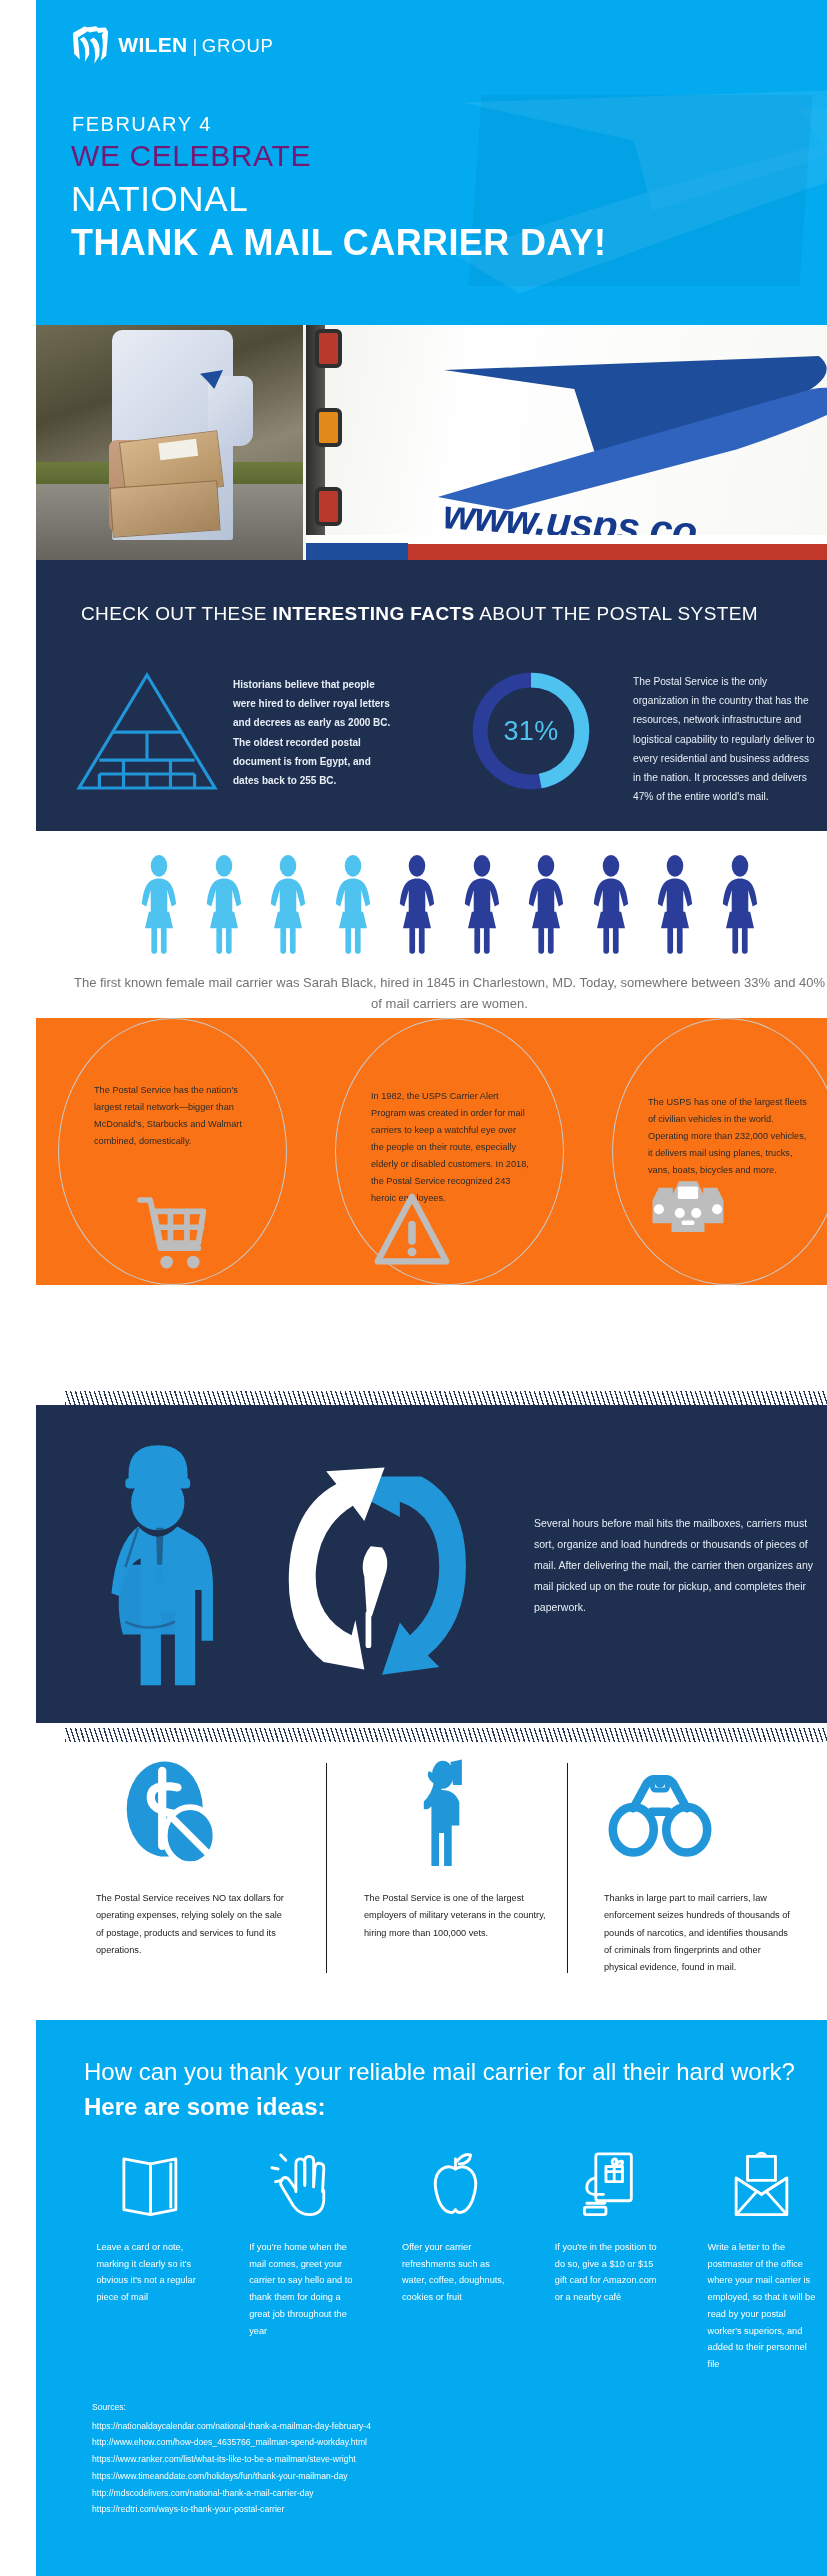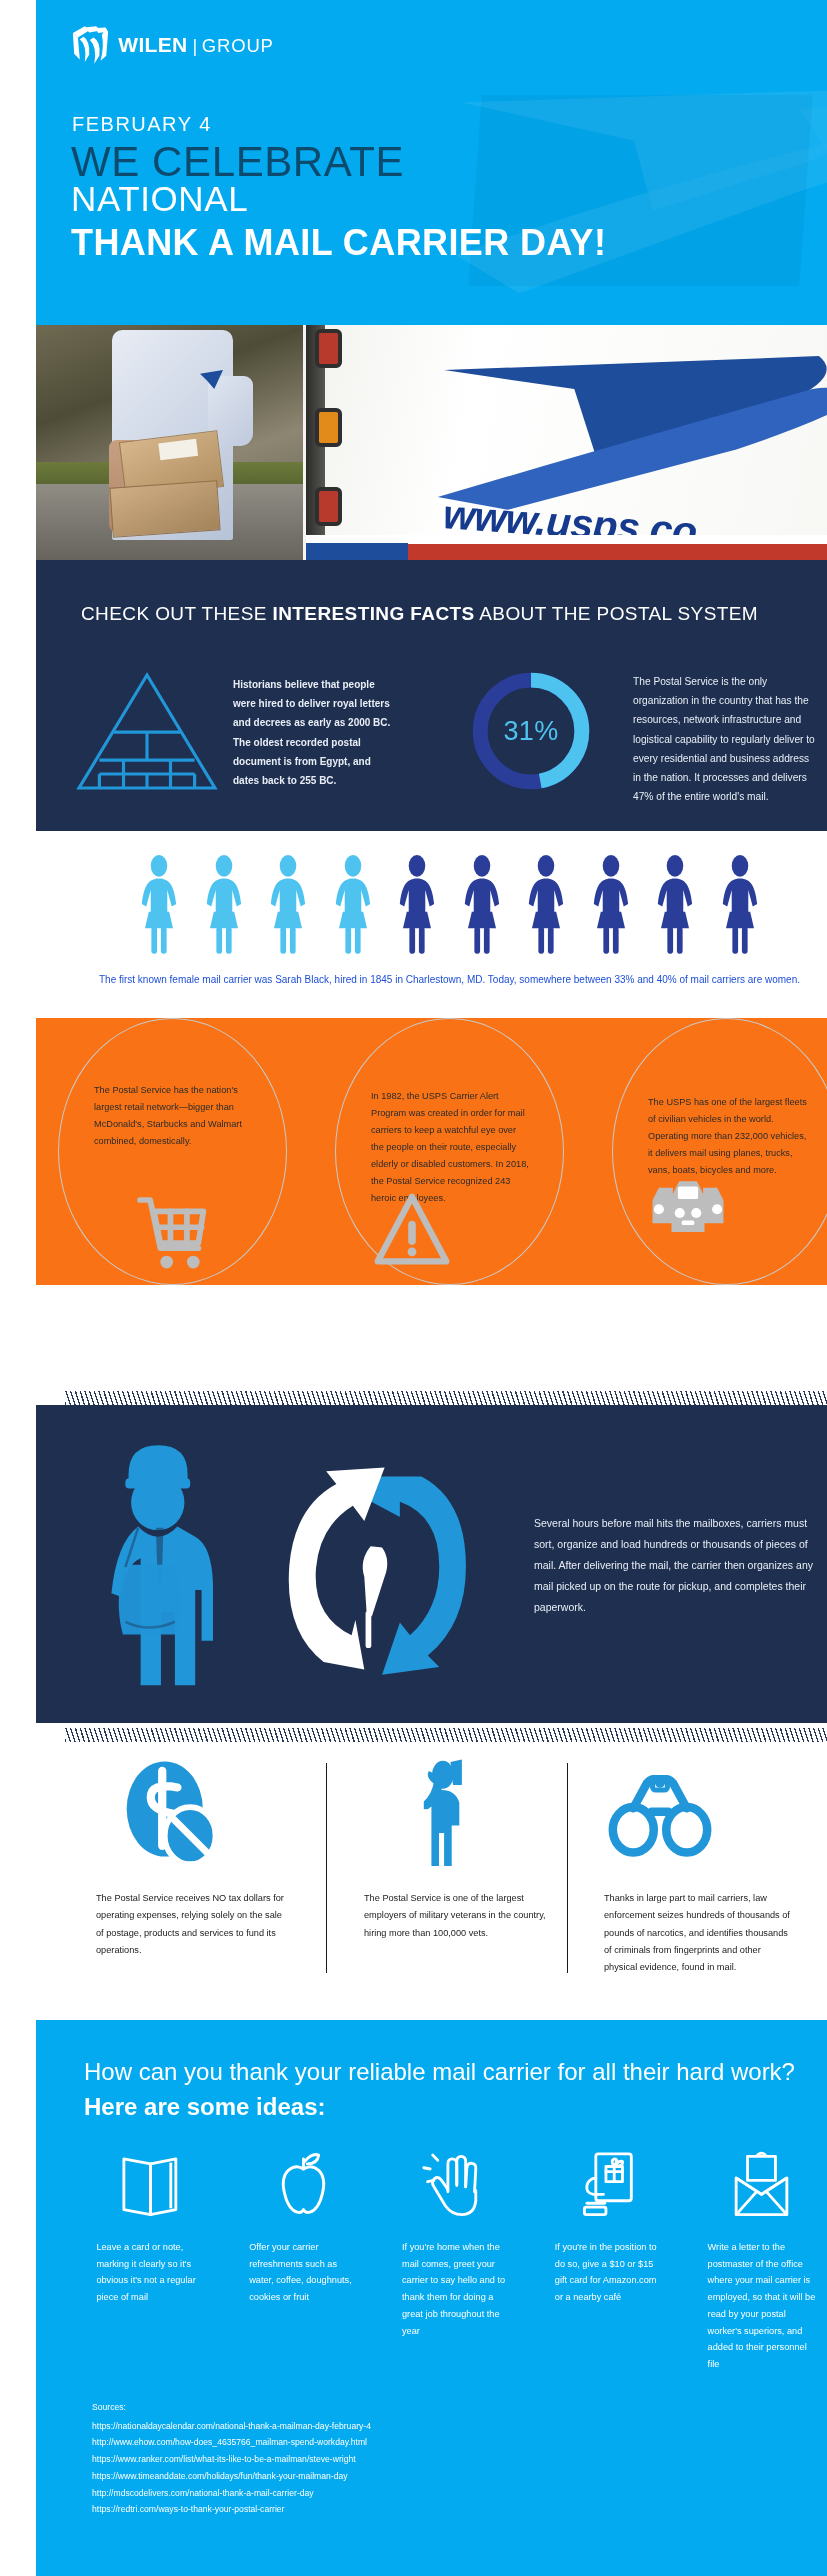--- a/index.html
+++ b/index.html
@@ -37,21 +37,21 @@
   }
   .logo-group {
     color:#ffffff; font-size:18.5px; font-weight:300; letter-spacing:0.8px;
   }
   .hdr-date {
     position:absolute; left:36px; top:113px;
     color:#ffffff; font-size:20px; font-weight:300; letter-spacing:1.5px;
   }
   .hdr-l1 {
     position:absolute; left:35px; top:141px;
-    color:#0c4a6e; font-size:42px; font-weight:300; letter-spacing:0.6px; line-height:1;text-align:right;
+    color:#701a75; font-size:30px; font-weight:300; letter-spacing:0.6px; line-height:1;text-align:right;
   }
   .hdr-l2 {
     position:absolute; left:35px; top:181px;
     color:#ffffff; font-size:35px; font-weight:300; letter-spacing:0.6px; line-height:1;
   }
   .hdr-l3 {
     position:absolute; left:35px; top:225px;
     color:#ffffff; font-size:36px; font-weight:bold; letter-spacing:0.4px; line-height:1;
   }
 
@@ -165,21 +165,21 @@
   .women {
     position:absolute; left:0; top:831px; width:827px; height:197px; background:#ffffff;
   }
   .women-row {
     position:absolute; left:95px; top:19px; width:637px; height:105px;
     display:flex; justify-content:space-between; align-items:flex-end;
   }
   .fig { width:56px; height:102px; }
   .women-caption {
     position:absolute; left:38px; top:141px; width:751px; text-align:center;
-    color:#1d4ed8; font-size:10px; line-height:1.62; font-weight:400;
+    color:#737373; font-size:13px; line-height:1.62; font-weight:400;
   }
 
   
   .ovals {
     position:absolute; left:0; top:1018px; width:827px; height:267px; background:#f97316;
   }
   .oval {
     position:absolute; top:0; width:229px; height:267px;
     border:0.6px solid #c9c9c9; border-radius:50%;
   }
@@ -586,39 +586,39 @@
             <path d="M56 22 L96 14 L96 94 L56 102 Z"></path>
             <path d="M88 20 L88 92"></path>
           </g>
         </svg>
         <div class="idea-text">Leave a card or note, marking it clearly so it's obvious it's not a regular piece of mail</div>
       </div>
 
       <div class="idea-col">
         <svg class="idea-icon" viewBox="0 0 112 112">
           <g fill="none" stroke="#ffffff" stroke-width="4.5" stroke-linecap="round" stroke-linejoin="round">
-            <path d="M56 30 Q44 22 32 32 Q20 44 26 68 Q32 94 46 98 Q53 100 56 94 Q59 100 66 98 Q80 94 86 68 Q92 44 80 32 Q68 22 56 30 Z"></path>
-            <path d="M56 30 L56 14"></path>
-            <path d="M58 18 Q70 4 80 8 Q78 22 62 22"></path>
-          </g>
-        </svg>
-        <div class="idea-text">Offer your carrier refreshments such as water, coffee, doughnuts, cookies or fruit</div>
-      </div>
-
-      <div class="idea-col">
-        <svg class="idea-icon" viewBox="0 0 112 112">
-          <g fill="none" stroke="#ffffff" stroke-width="4.5" stroke-linecap="round" stroke-linejoin="round">
             <path d="M44 66 L44 22 Q44 14 51 14 Q58 14 58 22 L58 56"></path>
             <path d="M58 54 L58 18 Q58 10 65 10 Q72 10 72 18 L72 58"></path>
             <path d="M72 58 L74 28 Q75 20 82 21 Q89 22 88 30 L86 66"></path>
             <path d="M44 62 L34 48 Q29 41 23 45 Q17 50 22 58 L40 88 Q50 102 66 102 Q86 102 88 80 L88 64"></path>
             <path d="M28 16 L20 8 M16 30 L6 28 M22 48 L12 50"></path>
           </g>
         </svg>
         <div class="idea-text">If you're home when the mail comes, greet your carrier to say hello and to thank them for doing a great job throughout the year</div>
+      </div>
+
+      <div class="idea-col">
+        <svg class="idea-icon" viewBox="0 0 112 112">
+          <g fill="none" stroke="#ffffff" stroke-width="4.5" stroke-linecap="round" stroke-linejoin="round">
+            <path d="M56 30 Q44 22 32 32 Q20 44 26 68 Q32 94 46 98 Q53 100 56 94 Q59 100 66 98 Q80 94 86 68 Q92 44 80 32 Q68 22 56 30 Z"></path>
+            <path d="M56 30 L56 14"></path>
+            <path d="M58 18 Q70 4 80 8 Q78 22 62 22"></path>
+          </g>
+        </svg>
+        <div class="idea-text">Offer your carrier refreshments such as water, coffee, doughnuts, cookies or fruit</div>
       </div>
 
       <div class="idea-col">
         <svg class="idea-icon" viewBox="0 0 112 112">
           <g fill="none" stroke="#ffffff" stroke-width="4.5" stroke-linecap="round" stroke-linejoin="round">
             <rect x="36" y="6" width="56" height="74" rx="4"></rect>
             <rect x="52" y="26" width="26" height="24"></rect>
             <path d="M52 34 L78 34 M65 26 L65 50"></path>
             <path d="M65 26 Q58 16 66 14 Q72 14 65 26 Q72 16 78 18 Q80 26 65 26"></path>
             <path d="M36 44 Q24 46 22 56 Q20 68 32 70 L48 70"></path>

